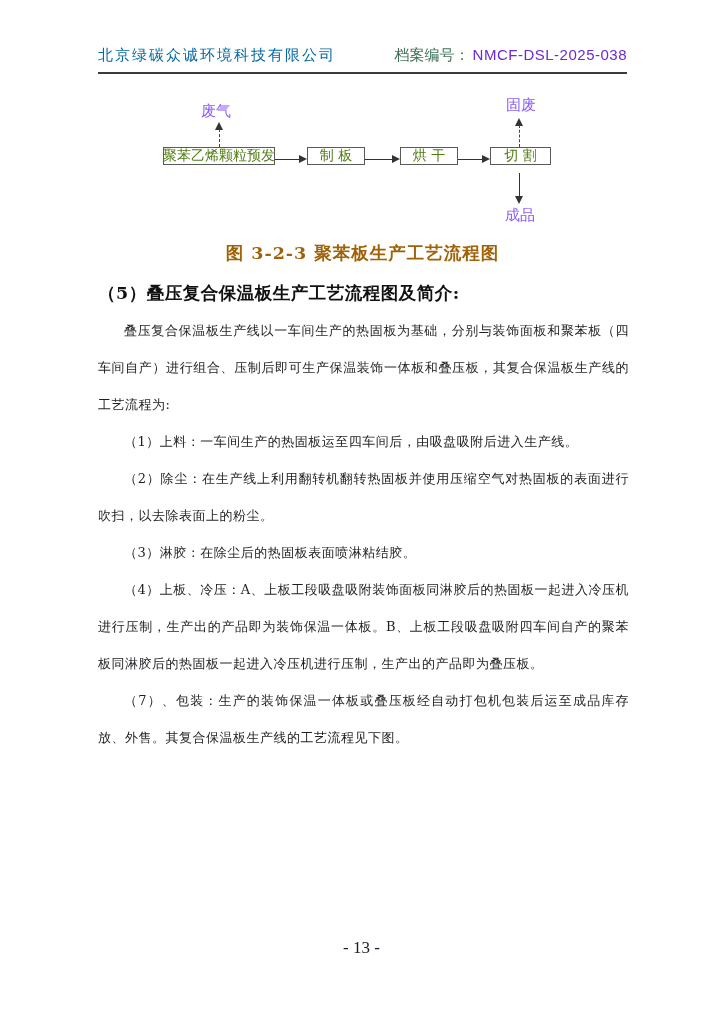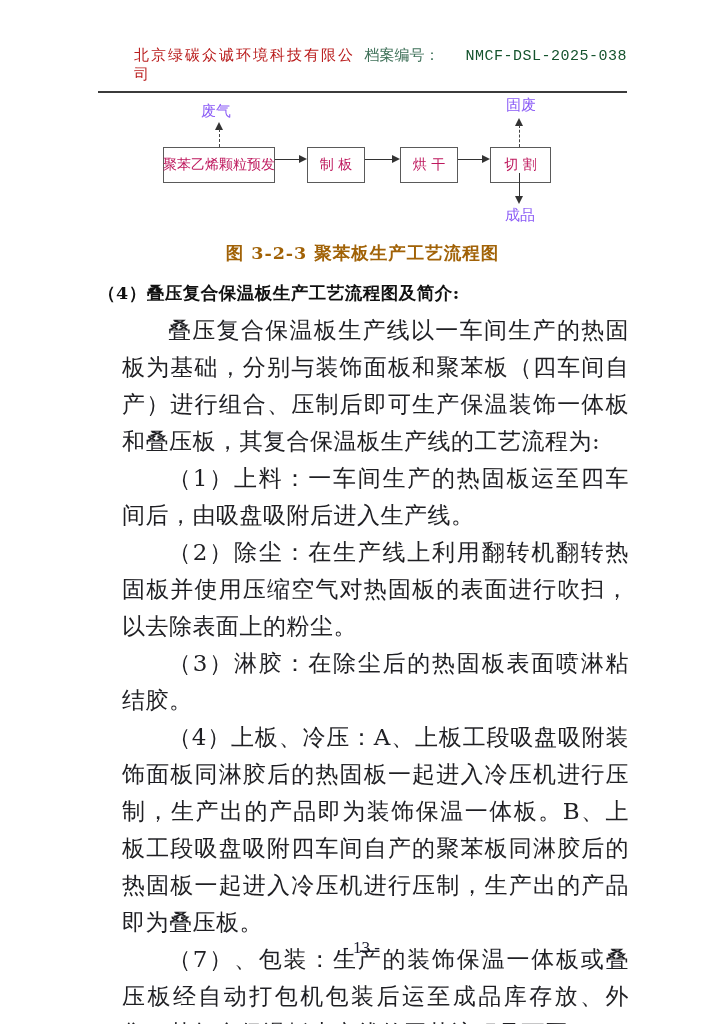--- a/index.html
+++ b/index.html
@@ -13,30 +13,30 @@
     overflow:hidden;
     box-shadow:0 0 4px rgba(0,0,0,.15);
   }
   
   .header {
     position:absolute; left:98px; right:96px; top:46px;
     display:flex; justify-content:space-between; align-items:baseline;
     padding-bottom:7px;
     border-bottom:2px solid #3b3b3b;
   }
-  .company { font-size:15px; letter-spacing:2px; color:#b91c1c;margin-left:36px; }
+  .company { font-size:15px; letter-spacing:2px; color:#0369a1; }
   .archive { font-size:15px; color:#3e7058; white-space:nowrap; }
-  .archive .num { color:#14532d; margin-left:26px; letter-spacing:.5px; font-family:Liberation Mono, monospace; }
+  .archive .num { color:#6d28d9; margin-left:3px; letter-spacing:.5px; font-family:Liberation Sans, sans-serif; }
   
   .flowchart { position:absolute; left:0; top:95px; width:723px; height:140px; }
   .fc-box {
-    position:absolute; height:36px;
+    position:absolute; height:18px;
     border:1px solid #5a5a5a; background:#fff;
     display:flex; align-items:center; justify-content:center;
-    font-size:14px; color:#be185d; white-space:nowrap;
+    font-size:14px; color:#4d7c0f; white-space:nowrap;
   }
   .fc-label { position:absolute; font-size:15px; color:#8b5cf6; white-space:nowrap; }
   .dash-line { position:absolute; width:0; border-left:1px dashed #444; }
   .solid-vline { position:absolute; width:0; border-left:1.5px solid #333; }
   .solid-hline { position:absolute; height:0; border-top:1.5px solid #333; }
   .tri-up {
     position:absolute; width:0; height:0;
     border-left:4px solid transparent; border-right:4px solid transparent;
     border-bottom:8px solid #333;
   }
@@ -55,22 +55,22 @@
     position:absolute; left:98px; right:96px; top:241px;
     text-align:center; font-weight:bold; font-size:17.5px; color:#a16207;
     letter-spacing:1px;
   }
   .textcol { position:absolute; left:98px; right:94px; top:274px; color:#1f1f23; }
   .heading {
     font-weight:bold; font-size:17.5px; line-height:38px;
     letter-spacing:.5px; color:#111;
   }
   .para {
-    font-size:23px; line-height:37px;
-    text-align:justify; text-indent:2em; letter-spacing:.5px;margin-left:24px;
+    font-size:13px; line-height:37px;
+    text-align:justify; text-indent:2em; letter-spacing:.5px;
   }
   
   .footer {
     position:absolute; left:0; right:0; top:938px;
     text-align:center; font-size:17px; color:#1c1c2e;
     font-family:"Liberation Serif", serif;
   }
 </style>
 </head>
 <body>
@@ -107,21 +107,21 @@
     <span class="solid-hline" style="left:458px; top:64px; width:25px;"></span>
     <span class="tri-right" style="left:482px; top:60px;"></span>
 
     <span class="solid-vline" style="left:519px; top:78px; height:24px;"></span>
     <span class="tri-down" style="left:515px; top:101px;"></span>
   </div>
 
   <div class="caption">图 3-2-3 聚苯板生产工艺流程图</div>
 
   <div class="textcol">
-    <div class="heading">（4）叠压复合保温板生产工艺流程图及简介:</div>
+    <div class="heading">（5）叠压复合保温板生产工艺流程图及简介:</div>
     <p class="para">叠压复合保温板生产线以一车间生产的热固板为基础，分别与装饰面板和聚苯板（四车间自产）进行组合、压制后即可生产保温装饰一体板和叠压板，其复合保温板生产线的工艺流程为:</p>
     <p class="para">（1）上料：一车间生产的热固板运至四车间后，由吸盘吸附后进入生产线。</p>
     <p class="para">（2）除尘：在生产线上利用翻转机翻转热固板并使用压缩空气对热固板的表面进行吹扫，以去除表面上的粉尘。</p>
     <p class="para">（3）淋胶：在除尘后的热固板表面喷淋粘结胶。</p>
     <p class="para">（4）上板、冷压：A、上板工段吸盘吸附装饰面板同淋胶后的热固板一起进入冷压机进行压制，生产出的产品即为装饰保温一体板。B、上板工段吸盘吸附四车间自产的聚苯板同淋胶后的热固板一起进入冷压机进行压制，生产出的产品即为叠压板。</p>
     <p class="para">（7）、包装：生产的装饰保温一体板或叠压板经自动打包机包装后运至成品库存放、外售。其复合保温板生产线的工艺流程见下图。</p>
   </div>
 
   <div class="footer">- 13 -</div>
 

